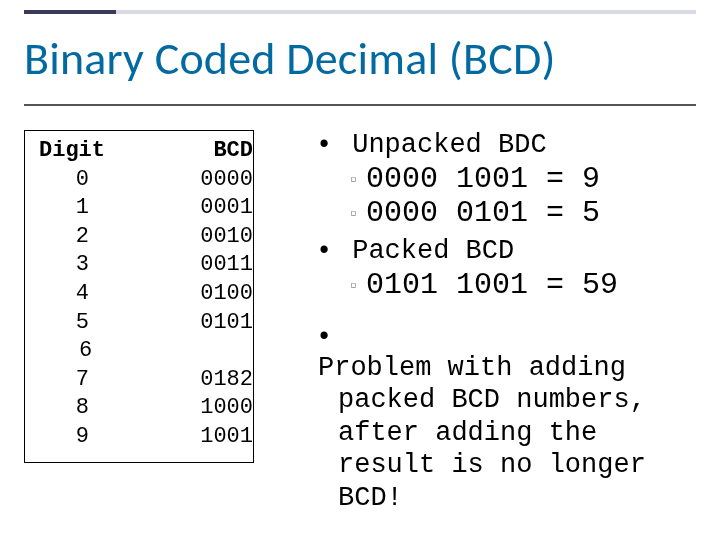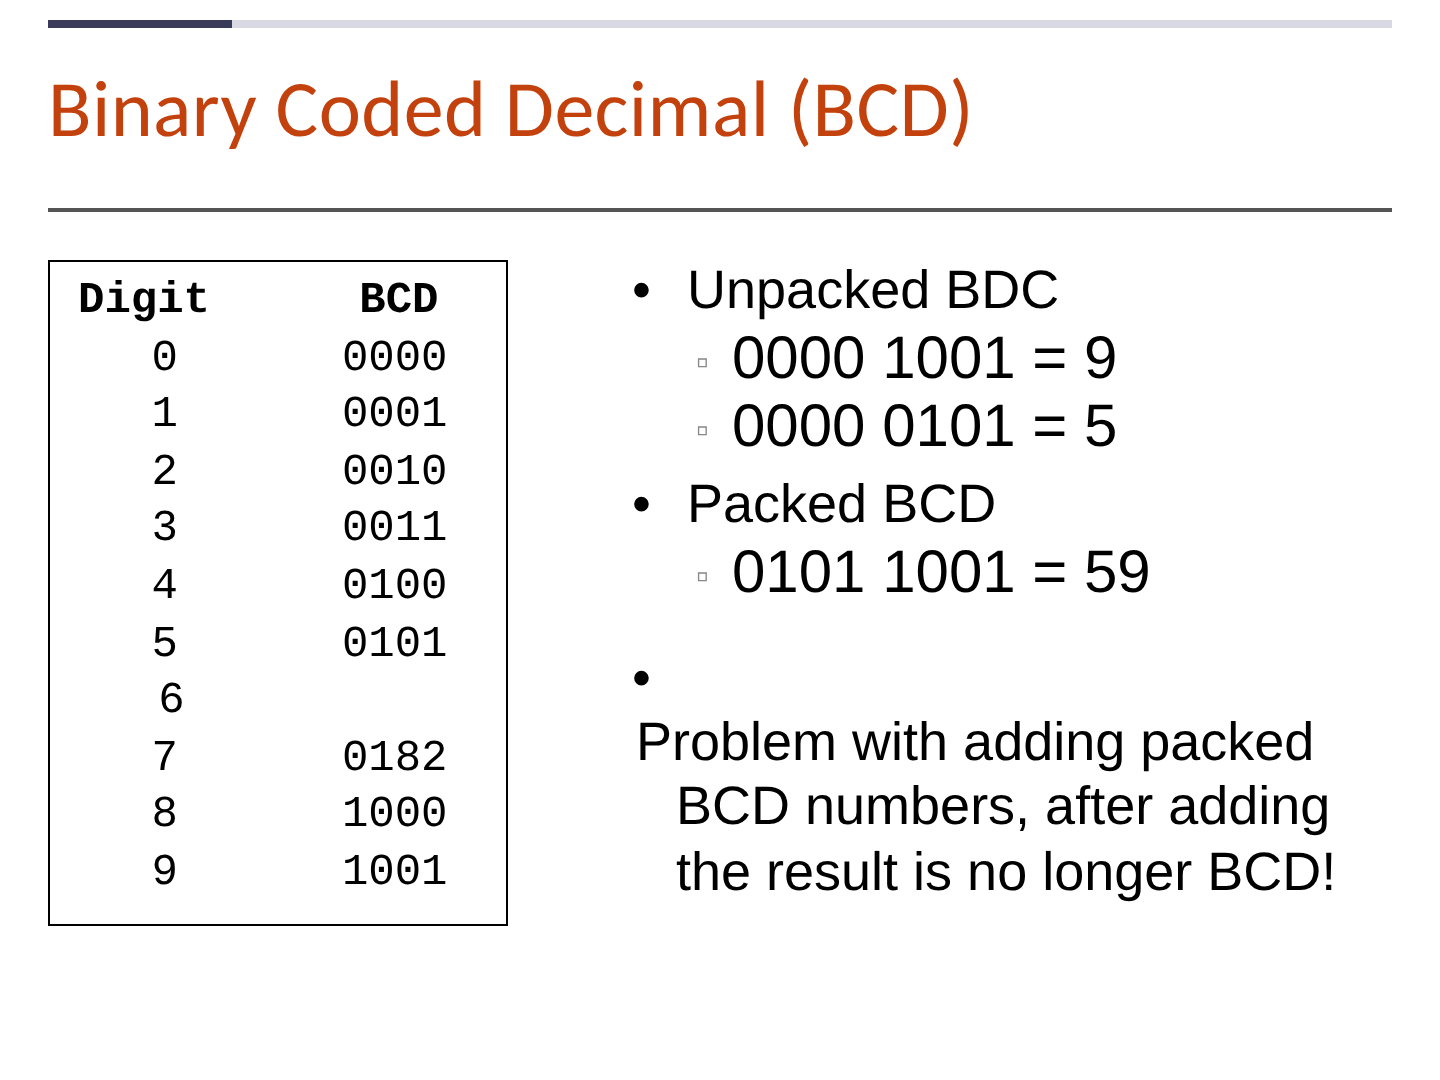--- a/index.html
+++ b/index.html
@@ -38,22 +38,22 @@
     height: 4px;
     background: #3a3a5a;
   }
   h1.title {
     position: absolute;
     left: 24px;
     top: 30px;
     right: 24px;
     margin: 0;
     font-weight: 400;
-    font-size: 40px;
-    color: #c2410c;
+    font-size: 46px;
+    color: #0369a1;
     letter-spacing: 0.2px;
   }
   .rule {
     position: absolute;
     left: 24px;
     right: 24px;
     top: 104px;
     height: 2px;
     background: #555;
   }
@@ -73,38 +73,38 @@
   .bcd-table .row {
     display: flex;
   }
   .bcd-table .col-d {
     width: 48%;
     text-align: center;
     padding-left: 6px;
   }
   .bcd-table .col-b {
     width: 52%;
-    text-align: center;
+    text-align: right;
     padding-left: 8px;
   }
   .bcd-table .hdr {
     font-weight: 700;
   }
   .bcd-table .hdr .col-d {
     text-align: left;
     padding-left: 14px;
   }
 
   
   .content {
     position: absolute;
     left: 318px;
     right: 24px;
     top: 130px;
-    font-family: Liberation Sans, sans-serif;
+    font-family: Liberation Mono, monospace;
     color: #000;
   }
   .content ul {
     margin: 0;
     padding: 0;
     list-style: none;
   }
   .content .lvl1 > li {
     font-size: 27px;
     margin-bottom: 4px;

